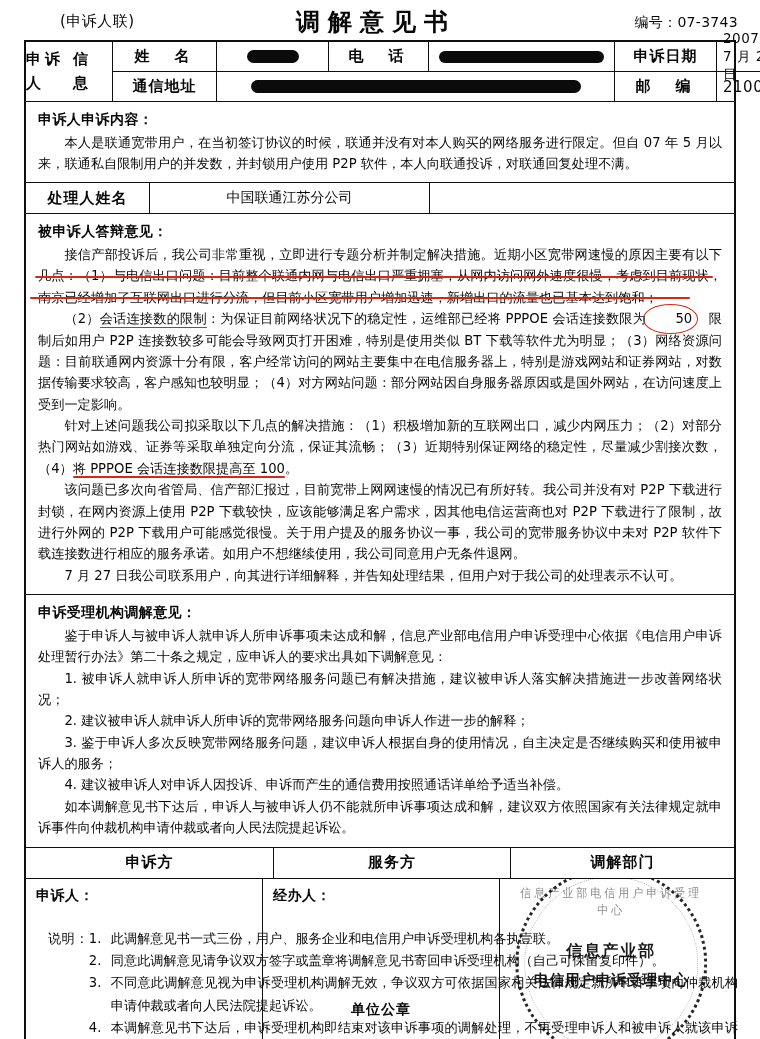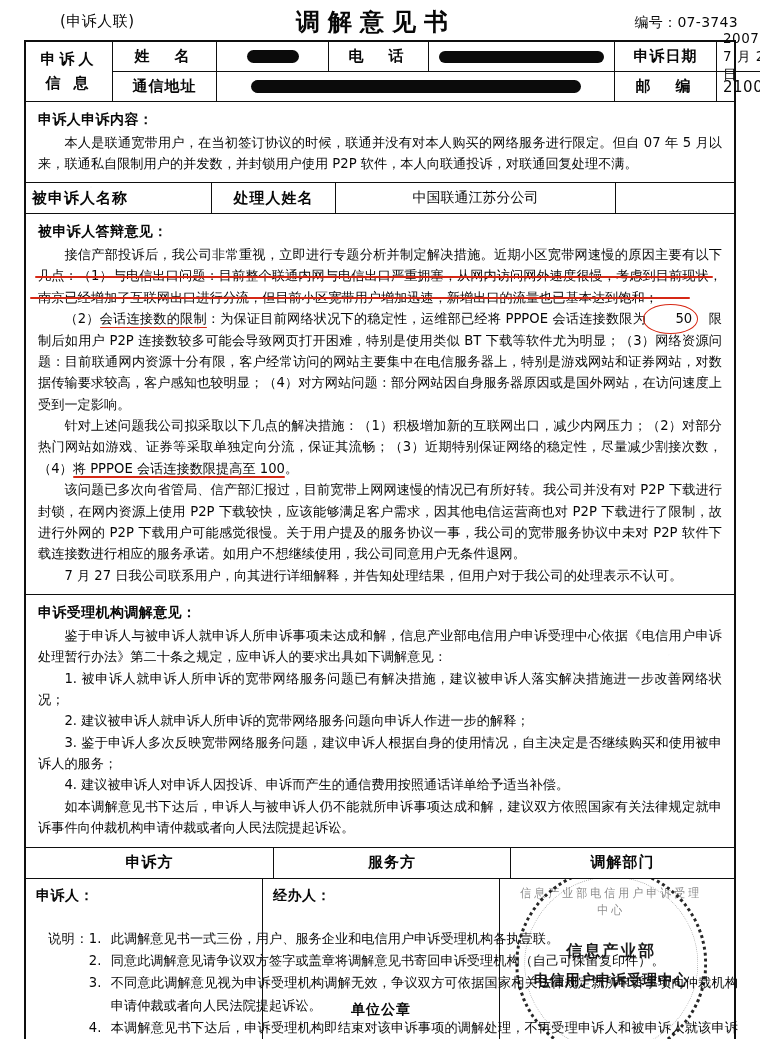--- a/index.html
+++ b/index.html
@@ -57,21 +57,21 @@
   .redact{
     display:inline-block;background:#0d0d0d;border-radius:9px;
     height:13px;
   }
   .redact.name{width:52px;}
   .redact.phone{width:165px;height:12px;}
   .redact.addr{width:330px;height:13px;}
   
   .vlabel{
     width:86px;min-width:86px;border-right:1.4px solid #111;
-    display:flex;flex-direction:column;align-items:center;justify-content:center;
+    display:flex;flex-direction:row;align-items:center;justify-content:center;
     font-weight:bold;font-size:15px;letter-spacing:4px;
   }
   .vlabel span{line-height:1.55;}
   
   .block{
     padding:6px 12px 8px 12px;
     font-size:13.2px;line-height:1.62;
     text-align:justify;
     box-sizing:border-box;
   }
@@ -209,23 +209,20 @@
     </div>
 
     <div class="row">
       <div class="block" style="width:100%;">
         <span class="block-title">申诉人申诉内容：</span>
         <p class="p">本人是联通宽带用户，在当初签订协议的时候，联通并没有对本人购买的网络服务进行限定。但自 07 年 5 月以来，联通私自限制用户的并发数，并封锁用户使用 P2P 软件，本人向联通投诉，对联通回复处理不满。</p>
       </div>
     </div>
 
     <div class="row" style="height:30px;">
-      <div class="cell" style="width:186px;">
-        <span class="lbl-n">被申诉人名称</span>
-      </div>
       <div class="cell c-center" style="width:124px;">
         <span class="lbl-n">处理人姓名</span>
       </div>
       <div class="cell c-center" style="width:280px;">
         <span style="font-size:14px;">中国联通江苏分公司</span>
       </div>
       <div class="cell" style="flex:1;">
         <span></span>
       </div>
     </div>

